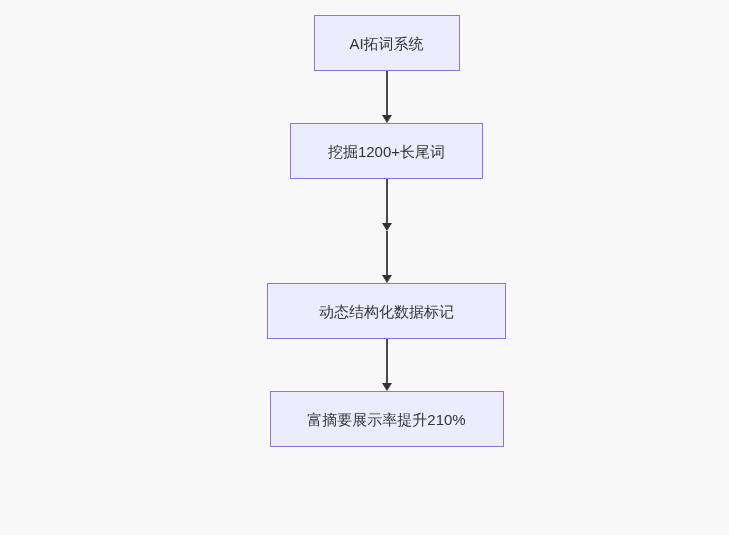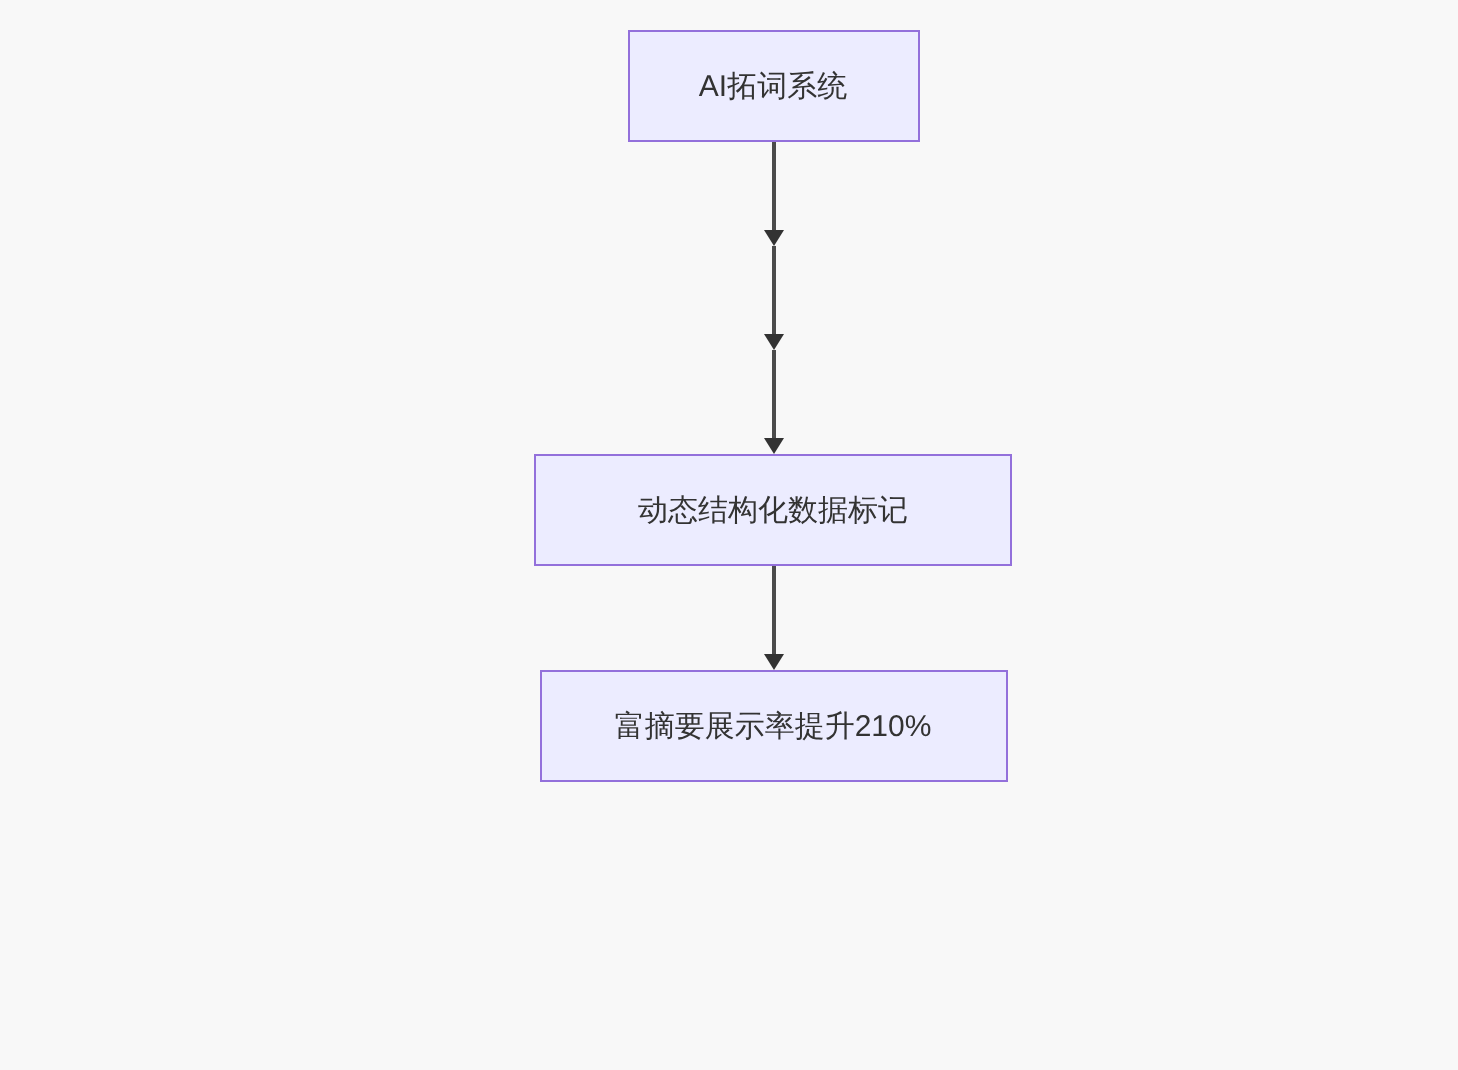--- a/index.html
+++ b/index.html
@@ -66,20 +66,21 @@
 <div class="canvas">
   <div class="flow-column">
 
     <div class="node" style="width:146px">AI拓词系统</div>
 
     <div class="connector">
       <div class="connector-line"></div>
       <div class="connector-arrowhead"></div>
     </div>
 
+    <div class="node" style="width:193px">挖掘1200+长尾词</div>
 
     <div class="connector">
       <div class="connector-line"></div>
       <div class="connector-arrowhead"></div>
     </div>
 
 
     <div class="connector">
       <div class="connector-line"></div>
       <div class="connector-arrowhead"></div>

